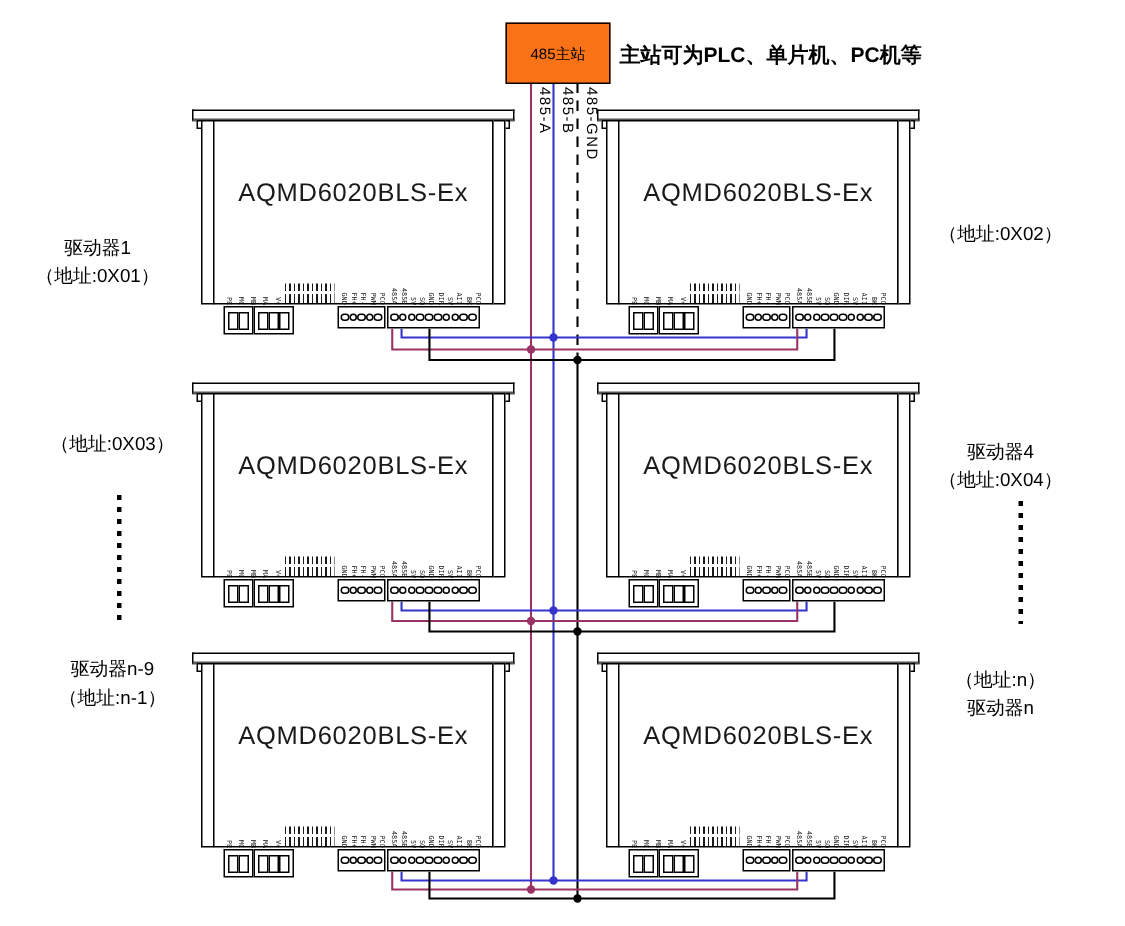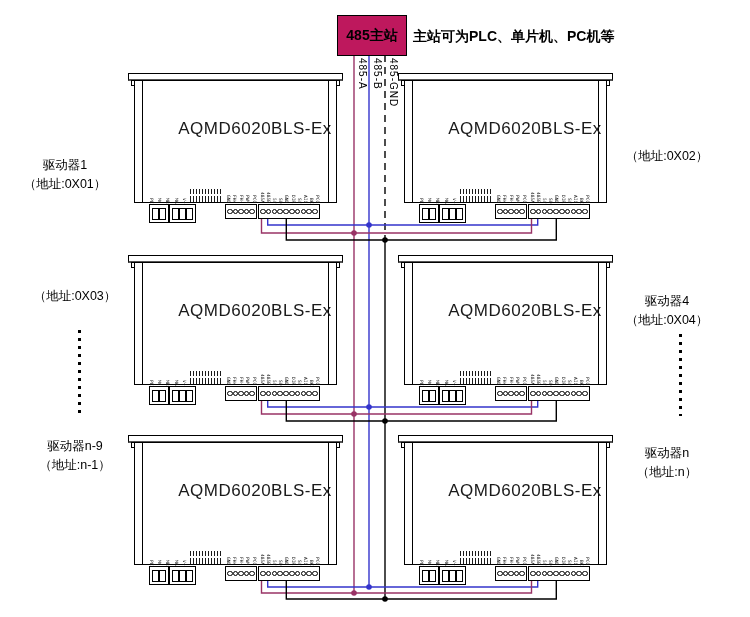--- a/index.html
+++ b/index.html
@@ -3,41 +3,41 @@
 <meta charset="utf-8">
 <style>
   html,body{margin:0;padding:0;background:#fff;}
   #canvas{
     position:relative;width:750px;height:617px;background:#fff;overflow:hidden;
     font-family:"Liberation Sans","DejaVu Sans",sans-serif;color:#000;
   }
   
   .master-box{
     position:absolute;left:337px;top:15px;width:68px;height:39px;
-    border:1.5px solid #000;background:#be185d;display:flex;align-items:center;justify-content:center;
-    font-size:14px;font-weight:bold;z-index:3;
+    border:1.5px solid #000;background:#f97316;display:flex;align-items:center;justify-content:center;
+    font-size:10px;font-weight:normal;z-index:3;
   }
   .master-note{
     position:absolute;left:413px;top:28px;font-size:14px;font-weight:bold;white-space:nowrap;z-index:3;
   }
   .bus-label{
     position:absolute;writing-mode:vertical-lr;text-orientation:sideways;
     font-size:10px;letter-spacing:1px;white-space:nowrap;z-index:3;background:transparent;
   }
   
   .driver{position:absolute;width:217px;height:151px;z-index:2;}
   .driver .part{position:absolute;background:#fff;border:1px solid #000;box-sizing:border-box;}
   .flange{left:0;top:0;width:215px;height:8px;border-bottom:2px solid #555 !important;}
   .cap-l{left:3px;top:7px;width:11px;height:6px;}
   .cap-r{left:201px;top:7px;width:11px;height:6px;}
   .rail-l{left:6px;top:7px;width:9px;height:123px;}
   .rail-r{left:200px;top:7px;width:9px;height:123px;}
   .dbody{left:14px;top:7px;width:187px;height:123px;border:1.5px solid #000;}
   .model{
-    position:absolute;left:14px;top:46px;width:226px;text-align:center;
+    position:absolute;left:14px;top:46px;width:187px;text-align:center;
     font-size:17px;letter-spacing:0.5px;color:#1a1a1a;z-index:2;white-space:nowrap;
   }
   .vpin{
     position:absolute;writing-mode:vertical-lr;text-orientation:sideways;
     font-size:4.5px;line-height:5px;color:#111;z-index:2;white-space:nowrap;
     font-family:"DejaVu Sans Mono",monospace;
   }
   .hatch{
     position:absolute;left:62px;top:116px;width:33px;height:13px;z-index:2;
     background-image:
@@ -438,22 +438,22 @@
         <div class="hole"></div>
         <div class="hole"></div>
         <div class="hole"></div>
         <div class="hole"></div>
         <div class="hole"></div>
         <div class="hole"></div>
         <div class="hole"></div>
       </div>
     </div>
     <div class="dlabel" style="left: 602px; top: 444px;">
+      <div>（地址:n）</div>
       <div>驱动器n</div>
-      <div>（地址:n）</div>
     </div>
     <svg width="750" height="617" class="wires">
       <path d="M354,55 V593" stroke="#993366" stroke-width="1.4" fill="none"></path>
       <path d="M369,55 V587" stroke="#3434CC" stroke-width="1.4" fill="none"></path>
       <path d="M385,55 V240" stroke="#000000" stroke-width="1.4" fill="none" stroke-dasharray="7 5"></path>
       <path d="M385,240 V599" stroke="#000000" stroke-width="1.4" fill="none"></path>
       <path d="M267.7,219 V225 H537.7 V219" stroke="#3434CC" stroke-width="1.4" fill="none"></path>
       <path d="M261.5,219 V233 H531.5 V219" stroke="#993366" stroke-width="1.4" fill="none"></path>
       <path d="M286.3,219 V240 H556.3 V219" stroke="#000000" stroke-width="1.4" fill="none"></path>
       <circle cx="369" cy="225" r="2.8" fill="#3434CC"></circle>

